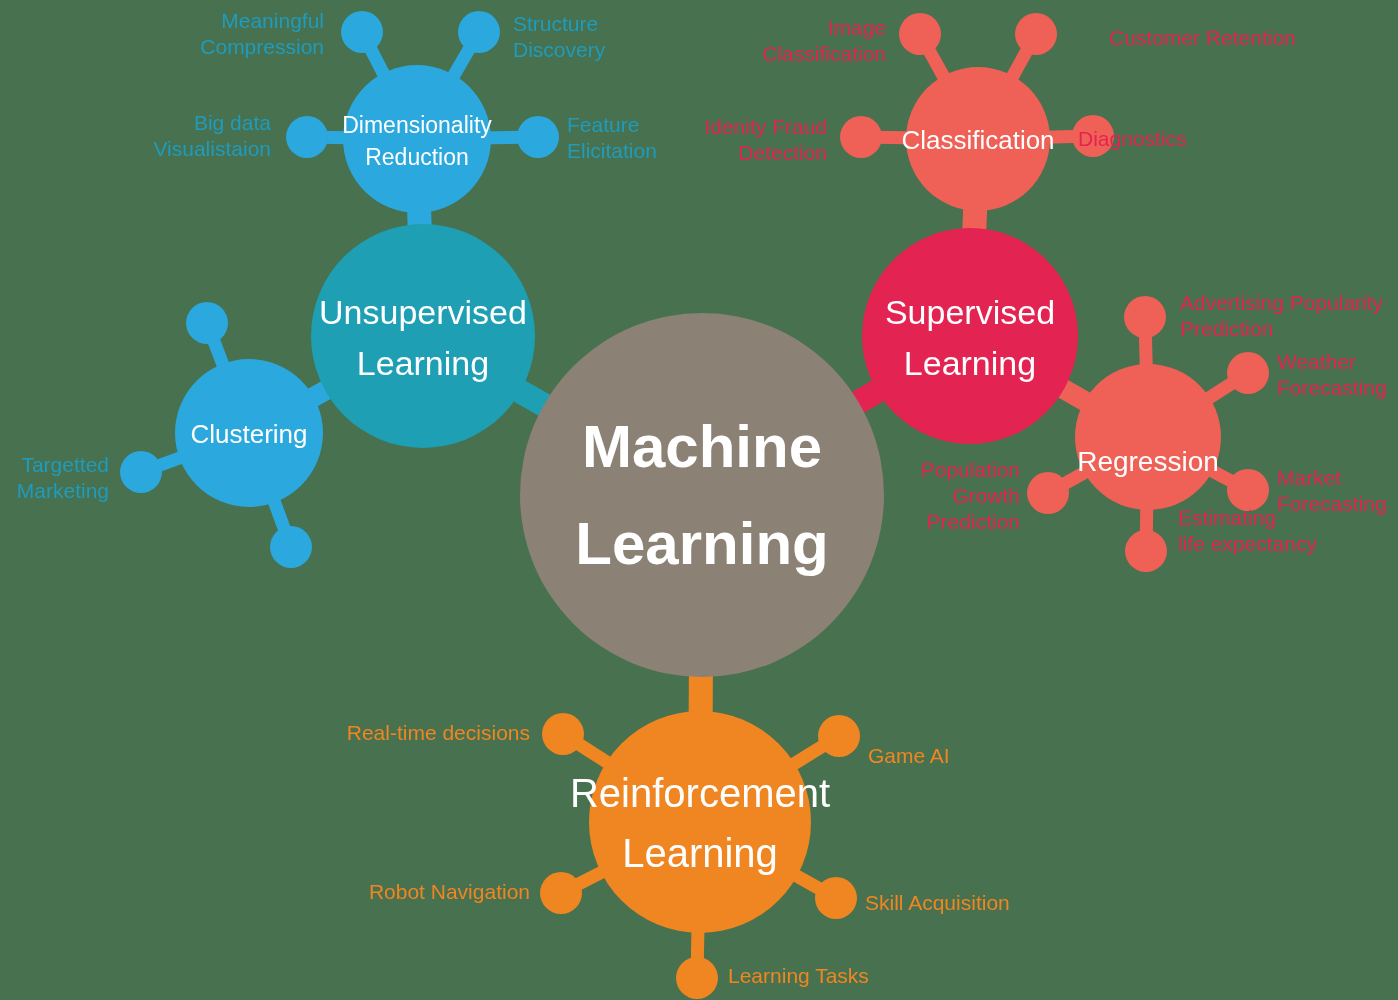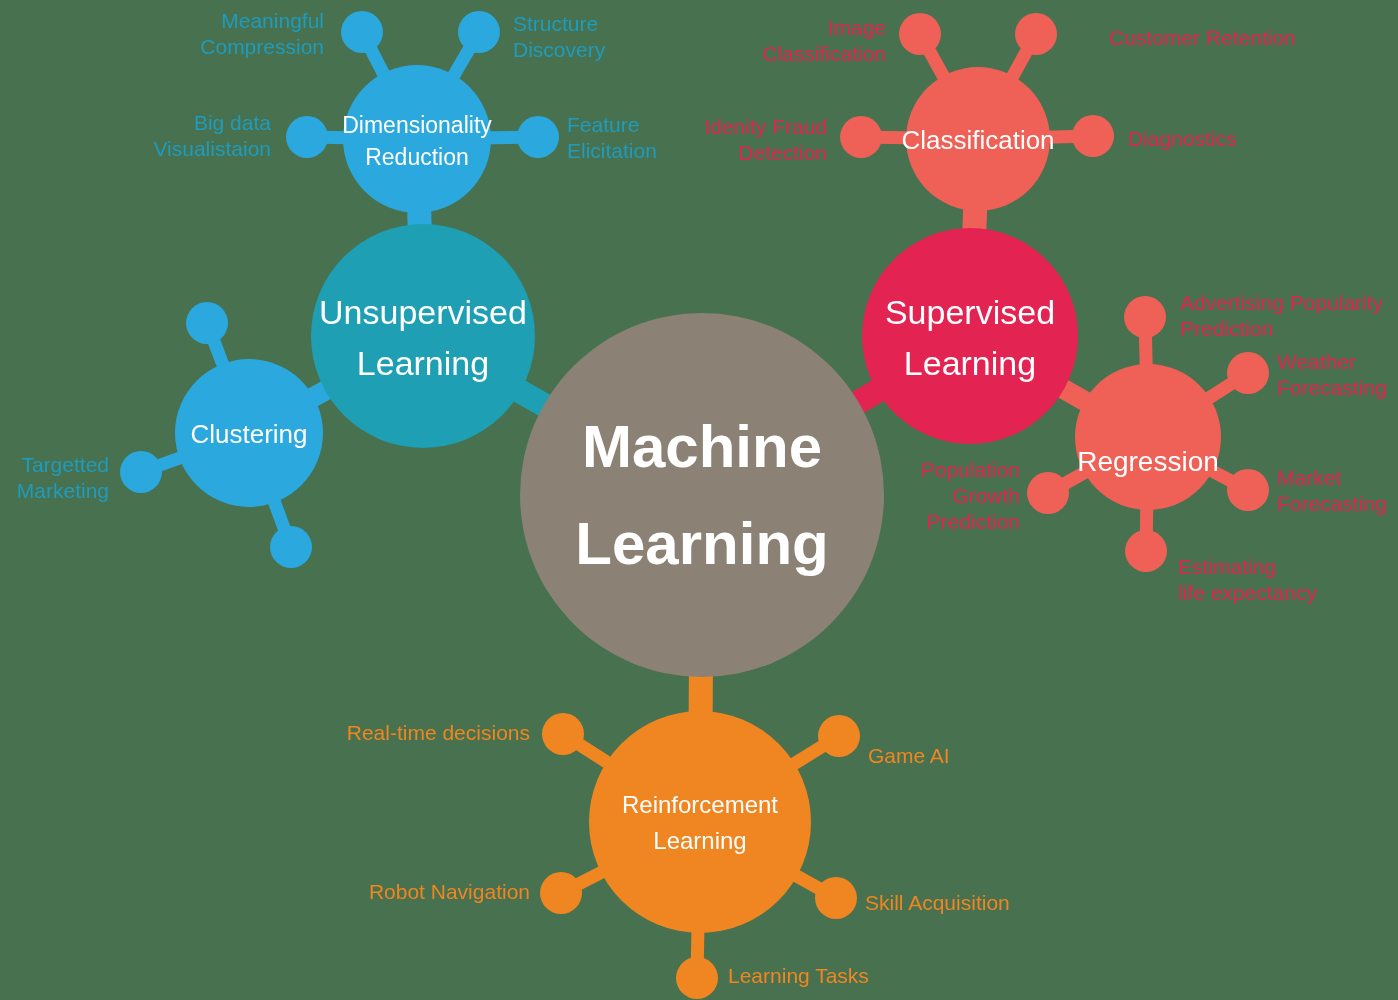--- a/index.html
+++ b/index.html
@@ -29,21 +29,21 @@
     white-space:pre-line;
     font-size:21px;
     line-height:26px;
   }
   .sat-label.r{text-align:right;}
   .sat-label.teal{color:var(--teal-text,#1F9CBD);}
   .sat-label.crimson{color:var(--crimson,#E32453);}
   .sat-label.orange{color:var(--orange,#F08621);}
   .fs-ml{font-size:60px;line-height:1.62;}
   .fs-branch{font-size:34px;}
-  .fs-rl{font-size:24px;}
+  .fs-rl{font-size:40px;}
   .fs-dr{font-size:23px;line-height:1.4;}
   .fs-hub1{font-size:26px;}
   .fs-rg{font-size:28px;}
 </style>
 </head>
 <body>
 
 <div id="stage">
 
   <svg id="diagram-svg" width="1398" height="1000" viewBox="0 0 1398 1000">
@@ -147,28 +147,28 @@
     <div class="sat-label teal" style="left:567px;top:112px;">Feature
 Elicitation</div>
     <div class="sat-label teal r" style="right:1289px;top:452px;">Targetted
 Marketing</div>
 
     <div class="sat-label crimson r" style="right:512px;top:15px;">Image
 Classification</div>
     <div class="sat-label crimson" style="left:1070px;top:25px;margin-left:39px;">Customer Retention</div>
     <div class="sat-label crimson r" style="right:571px;top:114px;">Idenity Fraud
 Detection</div>
-    <div class="sat-label crimson" style="left:1128px;top:126px;">Diagnostics</div>
+    <div class="sat-label crimson" style="left:1078px;top:126px;">Diagnostics</div>
     <div class="sat-label crimson" style="left:1180px;top:290px;">Advertising Popularity
 Prediction</div>
     <div class="sat-label crimson" style="left:1277px;top:349px;">Weather
 Forecasting</div>
     <div class="sat-label crimson" style="left:1277px;top:465px;">Market
 Forecasting</div>
-    <div class="sat-label crimson" style="left:1178px;top:554px;">Estimating
+    <div class="sat-label crimson" style="left:1178px;top:505px;">Estimating
 life expectancy</div>
     <div class="sat-label crimson r" style="right:378px;top:457px;">Population
 Growth
 Prediction</div>
 
     <div class="sat-label orange r" style="right:868px;top:720px;">Real-time decisions</div>
     <div class="sat-label orange" style="left:868px;top:724px;margin-top:19px;">Game AI</div>
     <div class="sat-label orange r" style="right:868px;top:879px;">Robot Navigation</div>
     <div class="sat-label orange" style="left:865px;top:890px;">Skill Acquisition</div>
     <div class="sat-label orange" style="left:728px;top:963px;">Learning Tasks</div>

